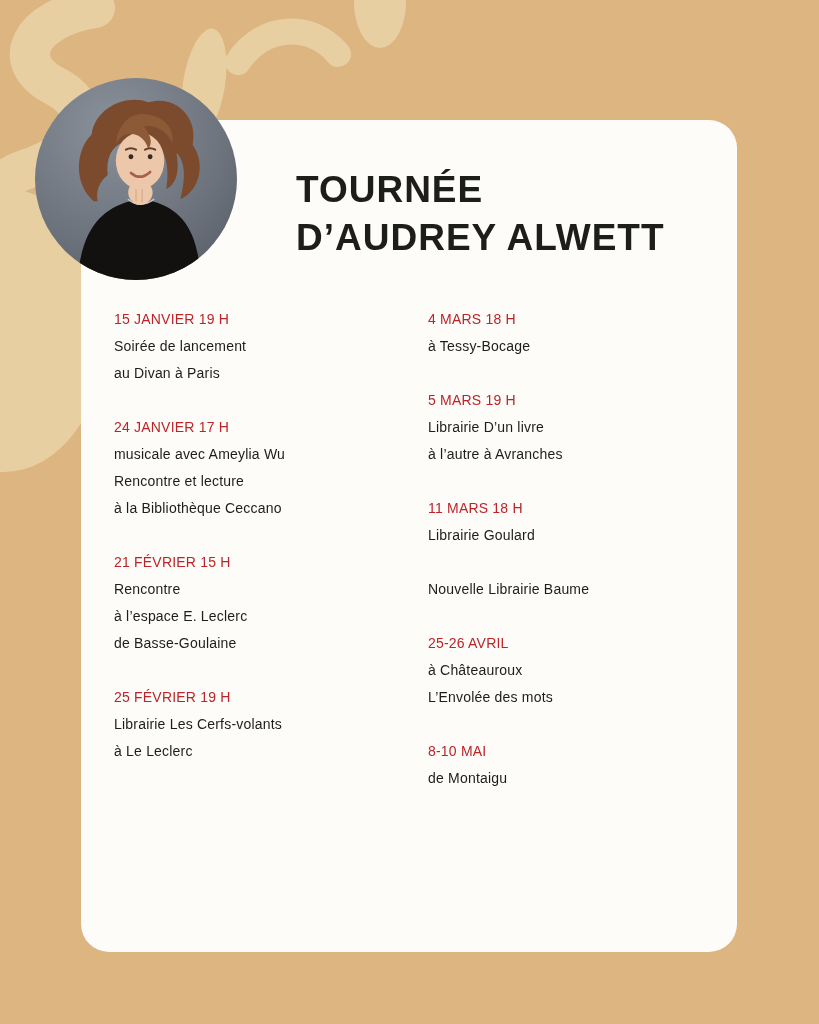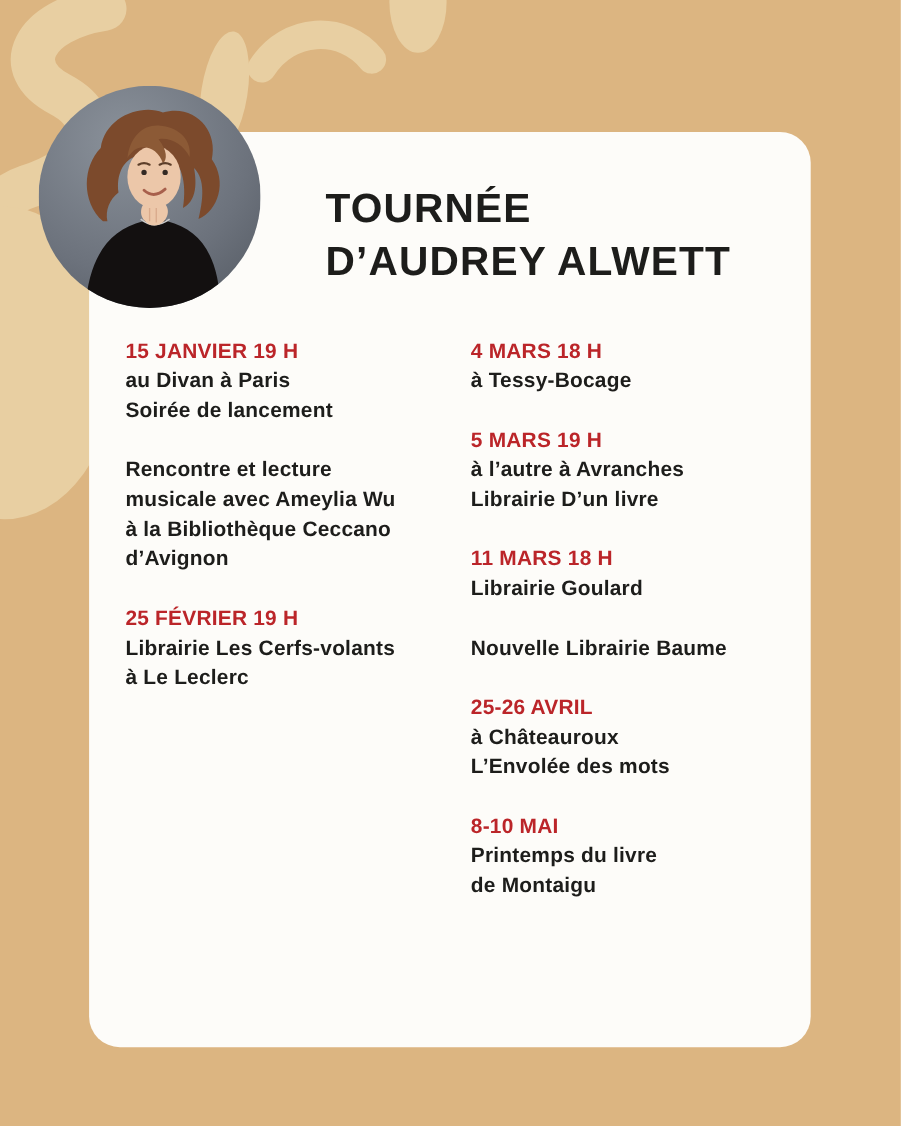--- a/index.html
+++ b/index.html
@@ -32,21 +32,21 @@
   }
   .title span{display:block;white-space:nowrap;}
 
   .columns{position:absolute;left:114px;top:306px;display:flex;}
   .col{display:block;}
   .col-left{width:314px;}
   .col-right{width:300px;}
 
   .entry{margin:0 0 27px 0;}
   .entry p{
-    margin:0;font-size:19px;line-height:27px;font-weight:bold;
+    margin:0;font-size:14px;line-height:27px;font-weight:normal;
     letter-spacing:0.2px;color:var(--text,#1d1d1b);white-space:nowrap;
   }
   .entry p.date{color:var(--accent,#bb2529);}
 </style>
 </head>
 <body>
 
 <div class="poster">
 
   <svg class="pattern" viewBox="0 0 819 1024" aria-hidden="true">
@@ -101,59 +101,64 @@
   <h1 class="title">
     <span>TOURNÉE</span>
     <span>D’AUDREY ALWETT</span>
   </h1>
 
   <div class="columns">
 
     <div class="col col-left">
       <div class="entry">
         <p class="date">15 JANVIER 19 H</p>
+        <p class="line">Soirée de lancement</p>
         <p class="line">au Divan à Paris</p>
-        <p class="line">Soirée de lancement</p>
       </div>
       <div class="entry">
+        <p class="date">24 JANVIER 17 H</p>
+        <p class="line">musicale avec Ameylia Wu</p>
         <p class="line">Rencontre et lecture</p>
-        <p class="line">musicale avec Ameylia Wu</p>
         <p class="line">à la Bibliothèque Ceccano</p>
-        <p class="line">d’Avignon</p>
+      </div>
+      <div class="entry">
+        <p class="date">21 FÉVRIER 15 H</p>
+        <p class="line">Rencontre</p>
+        <p class="line">à l’espace E. Leclerc</p>
+        <p class="line">de Basse-Goulaine</p>
       </div>
       <div class="entry">
         <p class="date">25 FÉVRIER 19 H</p>
         <p class="line">Librairie Les Cerfs-volants</p>
         <p class="line">à Le Leclerc</p>
       </div>
     </div>
 
     <div class="col col-right">
       <div class="entry">
         <p class="date">4 MARS 18 H</p>
         <p class="line">à Tessy-Bocage</p>
       </div>
       <div class="entry">
         <p class="date">5 MARS 19 H</p>
+        <p class="line">Librairie D’un livre</p>
         <p class="line">à l’autre à Avranches</p>
-        <p class="line">Librairie D’un livre</p>
       </div>
       <div class="entry">
         <p class="date">11 MARS 18 H</p>
         <p class="line">Librairie Goulard</p>
       </div>
       <div class="entry">
         <p class="line">Nouvelle Librairie Baume</p>
       </div>
       <div class="entry">
         <p class="date">25-26 AVRIL</p>
         <p class="line">à Châteauroux</p>
         <p class="line">L’Envolée des mots</p>
       </div>
       <div class="entry">
         <p class="date">8-10 MAI</p>
-        <p class="line">Printemps du livre</p>
         <p class="line">de Montaigu</p>
       </div>
     </div>
 
   </div>
 </div>
 
 </body></html>

